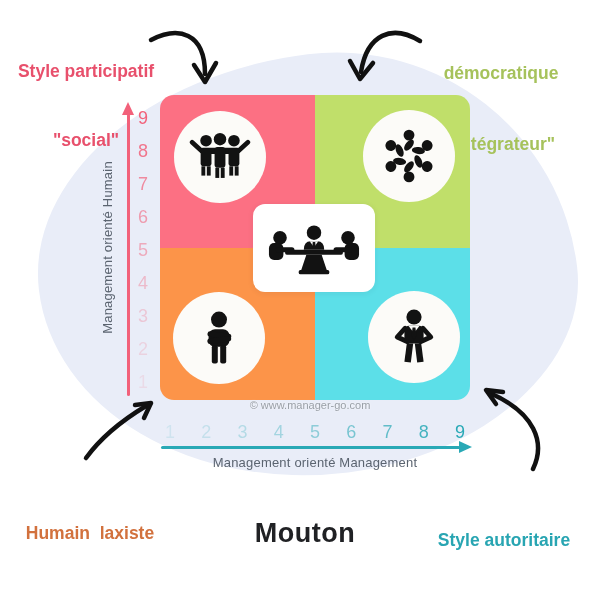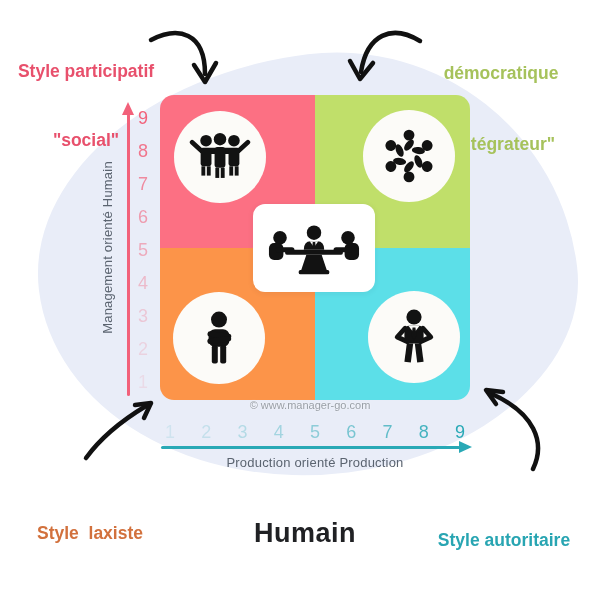--- a/index.html
+++ b/index.html
@@ -94,21 +94,21 @@
 
     <div class="corner tl">
       <div>Style participatif</div>
       <div>"social"</div>
     </div>
     <div class="corner tr">
       <div>démocratique</div>
       <div>"intégrateur"</div>
     </div>
     <div class="corner bl">
-      <div>Style  laxiste</div>
+      <div>Humain  laxiste</div>
       <div>"laisser faire"</div>
     </div>
     <div class="corner br">
       <div>Style autoritaire</div>
       
     </div>
 
     <div class="y-head"></div>
     <div class="y-line"></div>
     <div class="y-ticks">
@@ -230,26 +230,26 @@
       <span>3</span>
       <span>4</span>
       <span>5</span>
       <span>6</span>
       <span>7</span>
       <span>8</span>
       <span>9</span>
     </div>
     <div class="x-line"></div>
     <div class="x-head"></div>
-    <div class="x-label">Production orienté Production</div>
+    <div class="x-label">Management orienté Management</div>
 
     <div class="watermark">© www.manager-go.com</div>
 
     <div class="main-title">
-      <div>Humain</div>
+      <div>Mouton</div>
     </div>
   </div>
 
   <svg class="arrows" viewBox="0 0 600 600">
     <g fill="none" stroke="#111111" stroke-width="4.5" stroke-linecap="round" stroke-linejoin="round">
       <g>
         <path d="M151,40 C178,26 205,32 205,74"></path>
         <path d="M194,65 L205,82 L216,63"></path>
       </g>
       <g>

